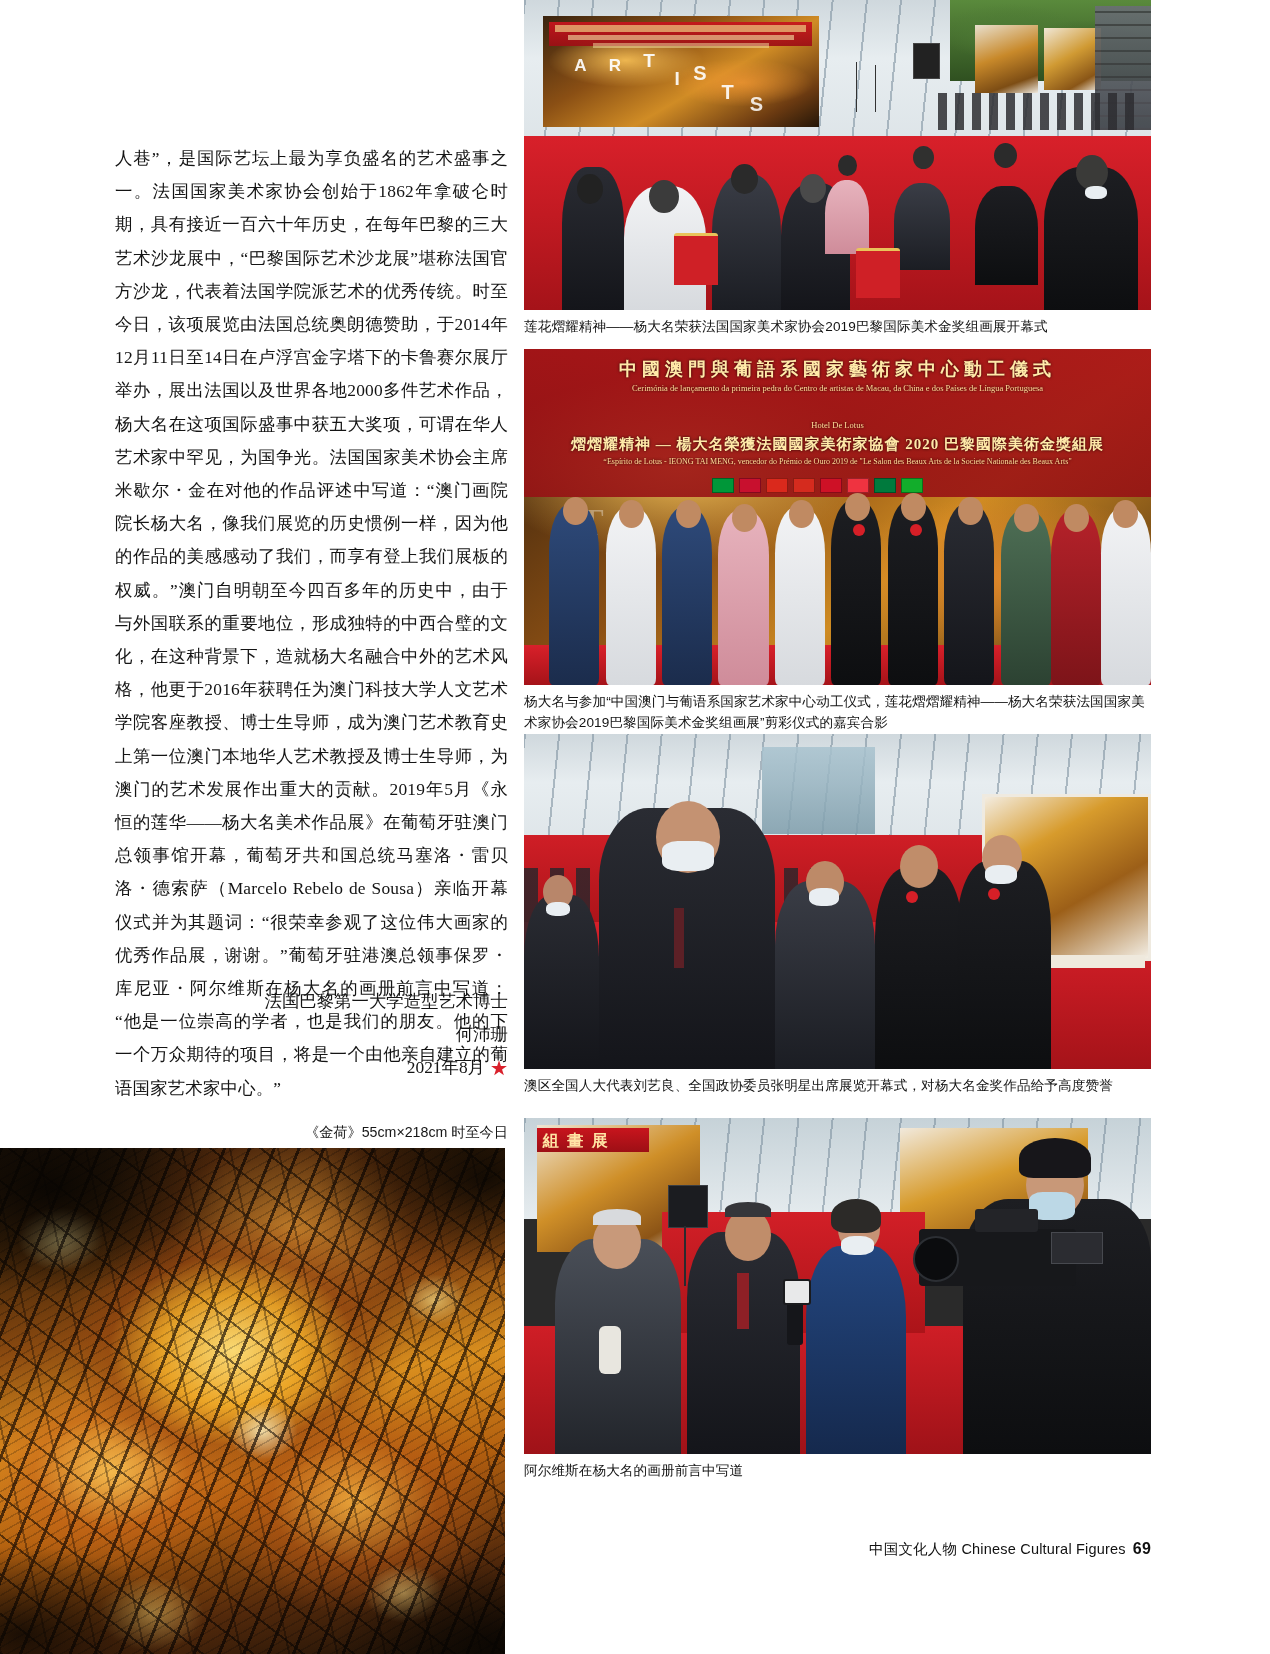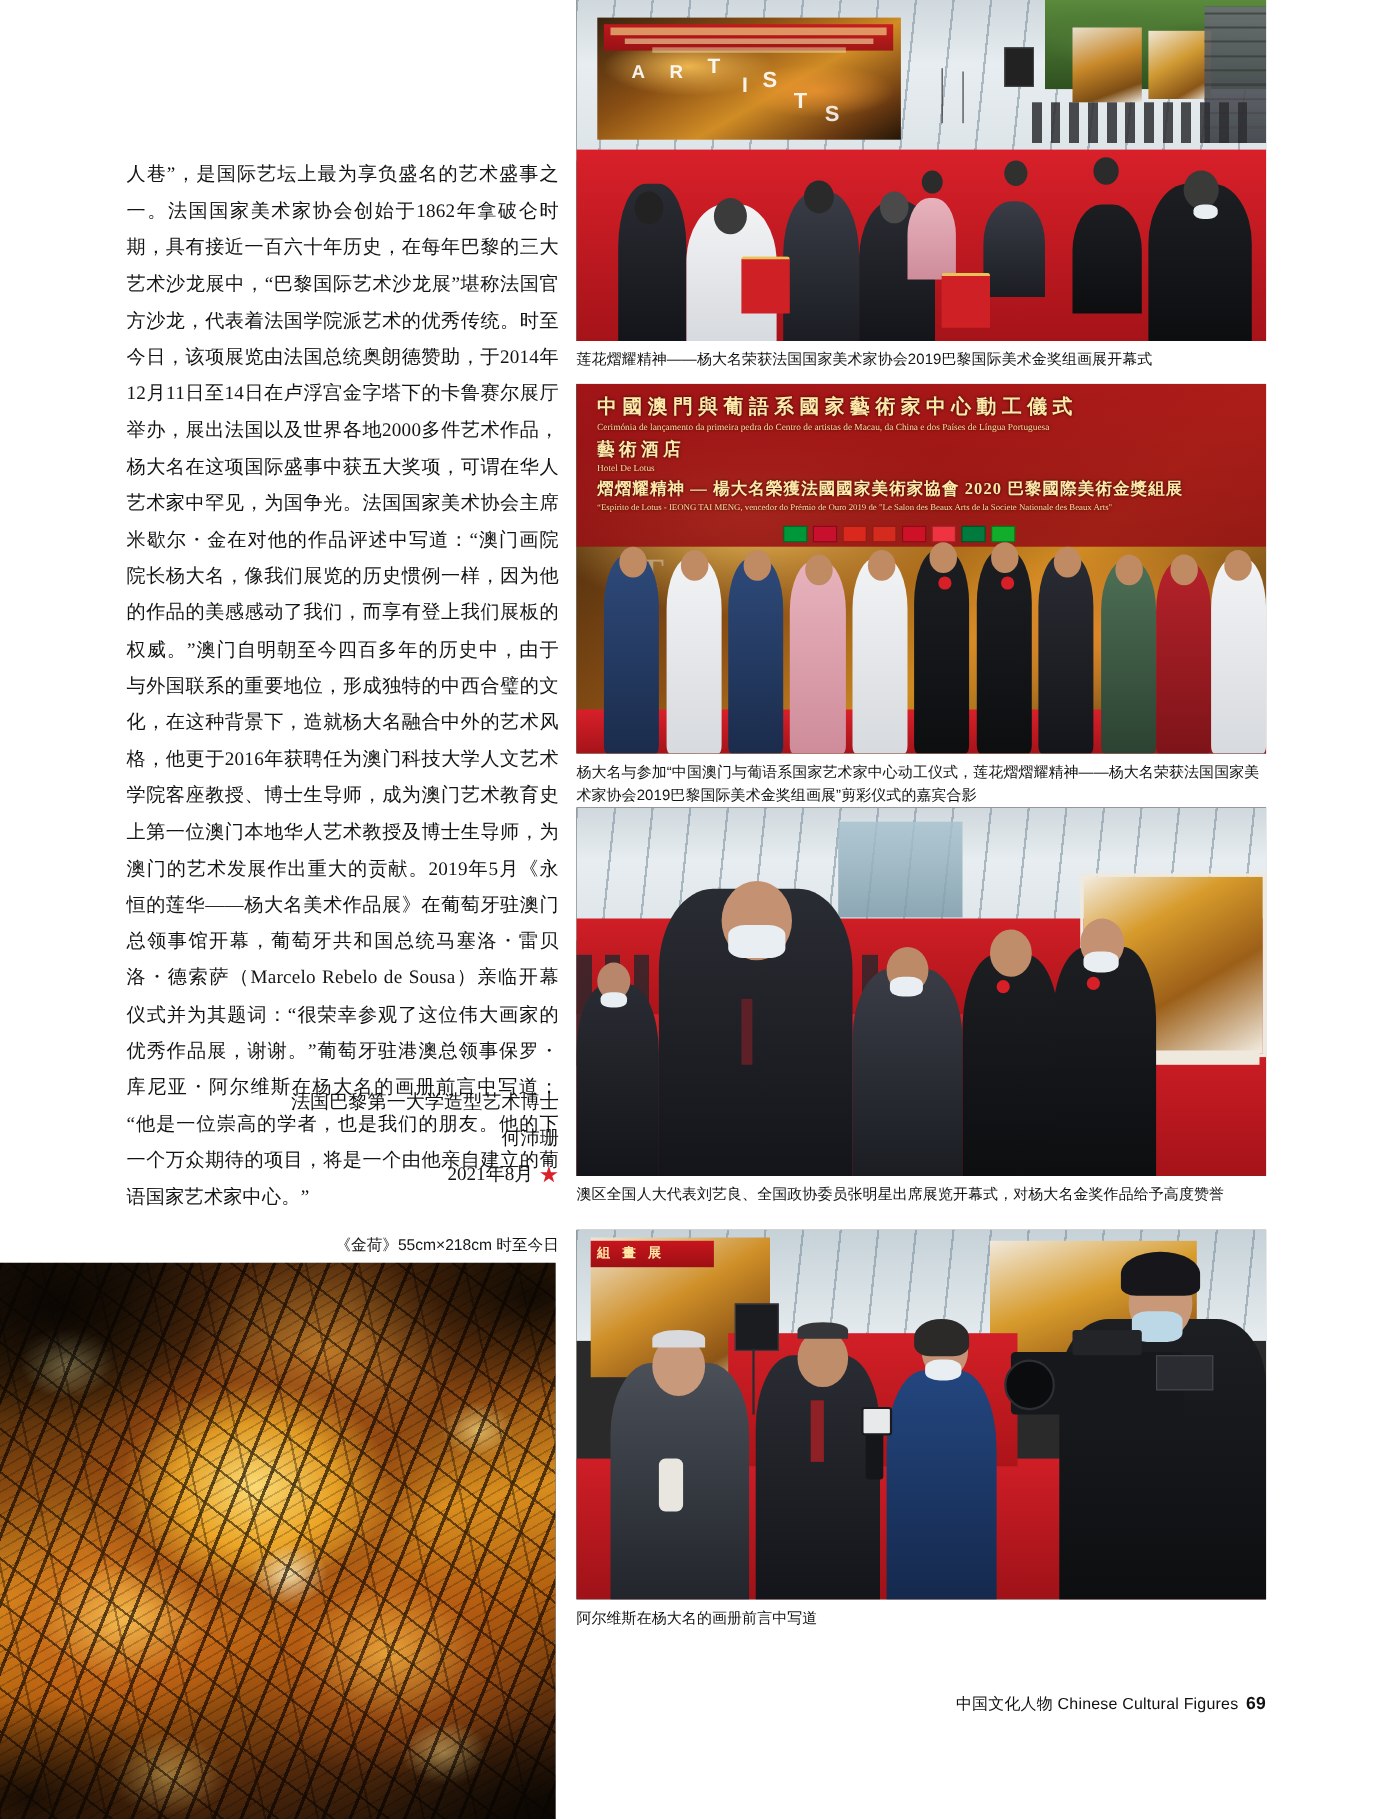--- a/index.html
+++ b/index.html
@@ -226,21 +226,21 @@
       radial-gradient(ellipse 45% 40% at 25% 35%, rgba(255,205,95,0.9), rgba(0,0,0,0) 70%),
       radial-gradient(ellipse 40% 34% at 78% 68%, rgba(235,140,45,0.85), rgba(0,0,0,0) 72%),
       linear-gradient(140deg,#2e1c0c,#8c5014 40%,#cf8b22 62%,#3d2410 100%);
   }
   .bannertxt{
     position:absolute;
     left:3%;
     right:3%;
     color:#ffe9b0;
     font-family:"Liberation Serif",serif;
-    text-align:left;
+    text-align:center;
     text-shadow:0 0 3px rgba(0,0,0,0.8);
     white-space:nowrap;
     overflow:hidden;
   }
   .flagrow{
     position:absolute;
     display:flex;
     gap:5px;
   }
   .flagrow i{ display:block; width:20px; height:13px; border:1px solid rgba(0,0,0,0.35); }
@@ -352,21 +352,20 @@
 </div>
 <div class="cap" id="cap1">莲花熠耀精神——杨大名荣获法国国家美术家协会2019巴黎国际美术金奖组画展开幕式</div>
 
 <div class="photo" id="photo2">
   <div class="scene">
     <div class="banner" style="inset:0;"></div>
     <div style="position:absolute;left:0;right:0;top:0;height:44%;background:linear-gradient(180deg,rgba(170,20,24,.93),rgba(150,16,20,.88));"></div>
 
     <div class="bannertxt" style="top:2.5%;font-size:18px;font-weight:bold;color:#ffe9a8;letter-spacing:5px;">中國澳門與葡語系國家藝術家中心動工儀式</div>
     <div class="bannertxt" style="top:10%;font-size:8.5px;color:#ffdf9a;">Cerimónia de lançamento da primeira pedra do Centro de artistas de Macau, da China e dos Países de Língua Portuguesa</div>
-    <div class="bannertxt" style="top:15%;font-size:16px;font-weight:bold;color:#ffe9a8;letter-spacing:4px;">藝術酒店</div>
     <div class="bannertxt" style="top:21%;font-size:8.5px;color:#ffdf9a;">Hotel De Lotus</div>
     <div class="bannertxt" style="top:25.5%;font-size:15px;font-weight:bold;color:#ffe9a8;letter-spacing:1px;">熠熠耀精神 — 楊大名榮獲法國國家美術家協會 2020 巴黎國際美術金獎組展</div>
     <div class="bannertxt" style="top:32%;font-size:8px;color:#ffdf9a;">“Espírito de Lotus - IEONG TAI MENG, vencedor do Prémio de Ouro 2019 de "Le Salon des Beaux Arts de la Societe Nationale des Beaux Arts"</div>
 
     <div style="position:absolute;left:9%;top:45%;font-size:38px;color:rgba(255,255,255,.35);font-family:'Liberation Serif',serif;">T</div>
     <div style="position:absolute;left:17%;top:47%;font-size:34px;color:rgba(255,255,255,.3);font-family:'Liberation Serif',serif;">S</div>
     <div style="position:absolute;left:8%;top:62%;font-size:36px;color:rgba(255,255,255,.28);font-family:'Liberation Serif',serif;">R</div>
 
     <div class="flagrow" style="left:30%;top:38.5%;">
       <i style="background:#009739"></i>
@@ -447,21 +446,21 @@
 </div>
 <div class="cap" id="cap3">澳区全国人大代表刘艺良、全国政协委员张明星出席展览开幕式，对杨大名金奖作品给予高度赞誉</div>
 
 <div class="photo" id="photo4">
   <div class="scene">
     <div class="tentbg" style="height:30%;background:linear-gradient(180deg,#c6d2d8,#e6ecef);"></div>
     <div class="tentribs" style="height:30%;"></div>
 
     <div style="position:absolute;left:2%;top:2%;width:26%;height:38%;background:linear-gradient(150deg,#efe5d4,#cf8f28 45%,#8c5416 80%,#efe9de);"></div>
     <div style="position:absolute;left:2%;top:3%;width:18%;height:7%;background:linear-gradient(180deg,#c8151d,#9d0f15);"></div>
-    <div style="position:absolute;left:3%;top:4%;color:#ffe6a5;font-size:12px;font-weight:bold;letter-spacing:2px;font-family:Liberation Mono, monospace;">組 畫 展</div>
+    <div style="position:absolute;left:3%;top:4%;color:#ffe6a5;font-size:16px;font-weight:bold;letter-spacing:2px;font-family:Liberation Sans, sans-serif;">組 畫 展</div>
     <div style="position:absolute;left:60%;top:3%;width:30%;height:40%;background:linear-gradient(160deg,#f1e9dc,#d79b2c 40%,#9a5d17 75%,#f2ece2);"></div>
 
     <div class="floor" style="top:62%;background:linear-gradient(180deg,#cf1e26,#9f1218);"></div>
     <div style="position:absolute;left:22%;top:28%;width:42%;height:36%;background:linear-gradient(180deg,#d21f27,#ac1419);"></div>
 
     <div style="position:absolute;left:23%;top:20%;width:6%;height:12%;background:#1b1c20;border:1px solid #3a3d42;"></div>
     <div style="position:absolute;left:25.5%;top:32%;width:2px;height:18%;background:#2a2b2f;"></div>
 
     <div class="person" style="left:5%;width:20%;height:64%;background:linear-gradient(180deg,#4a4f58,#22252b);border-radius:30% 30% 0 0;"></div>
     <div class="head" style="left:11%;top:29%;width:48px;height:54px;background:#c8997a;"></div>

